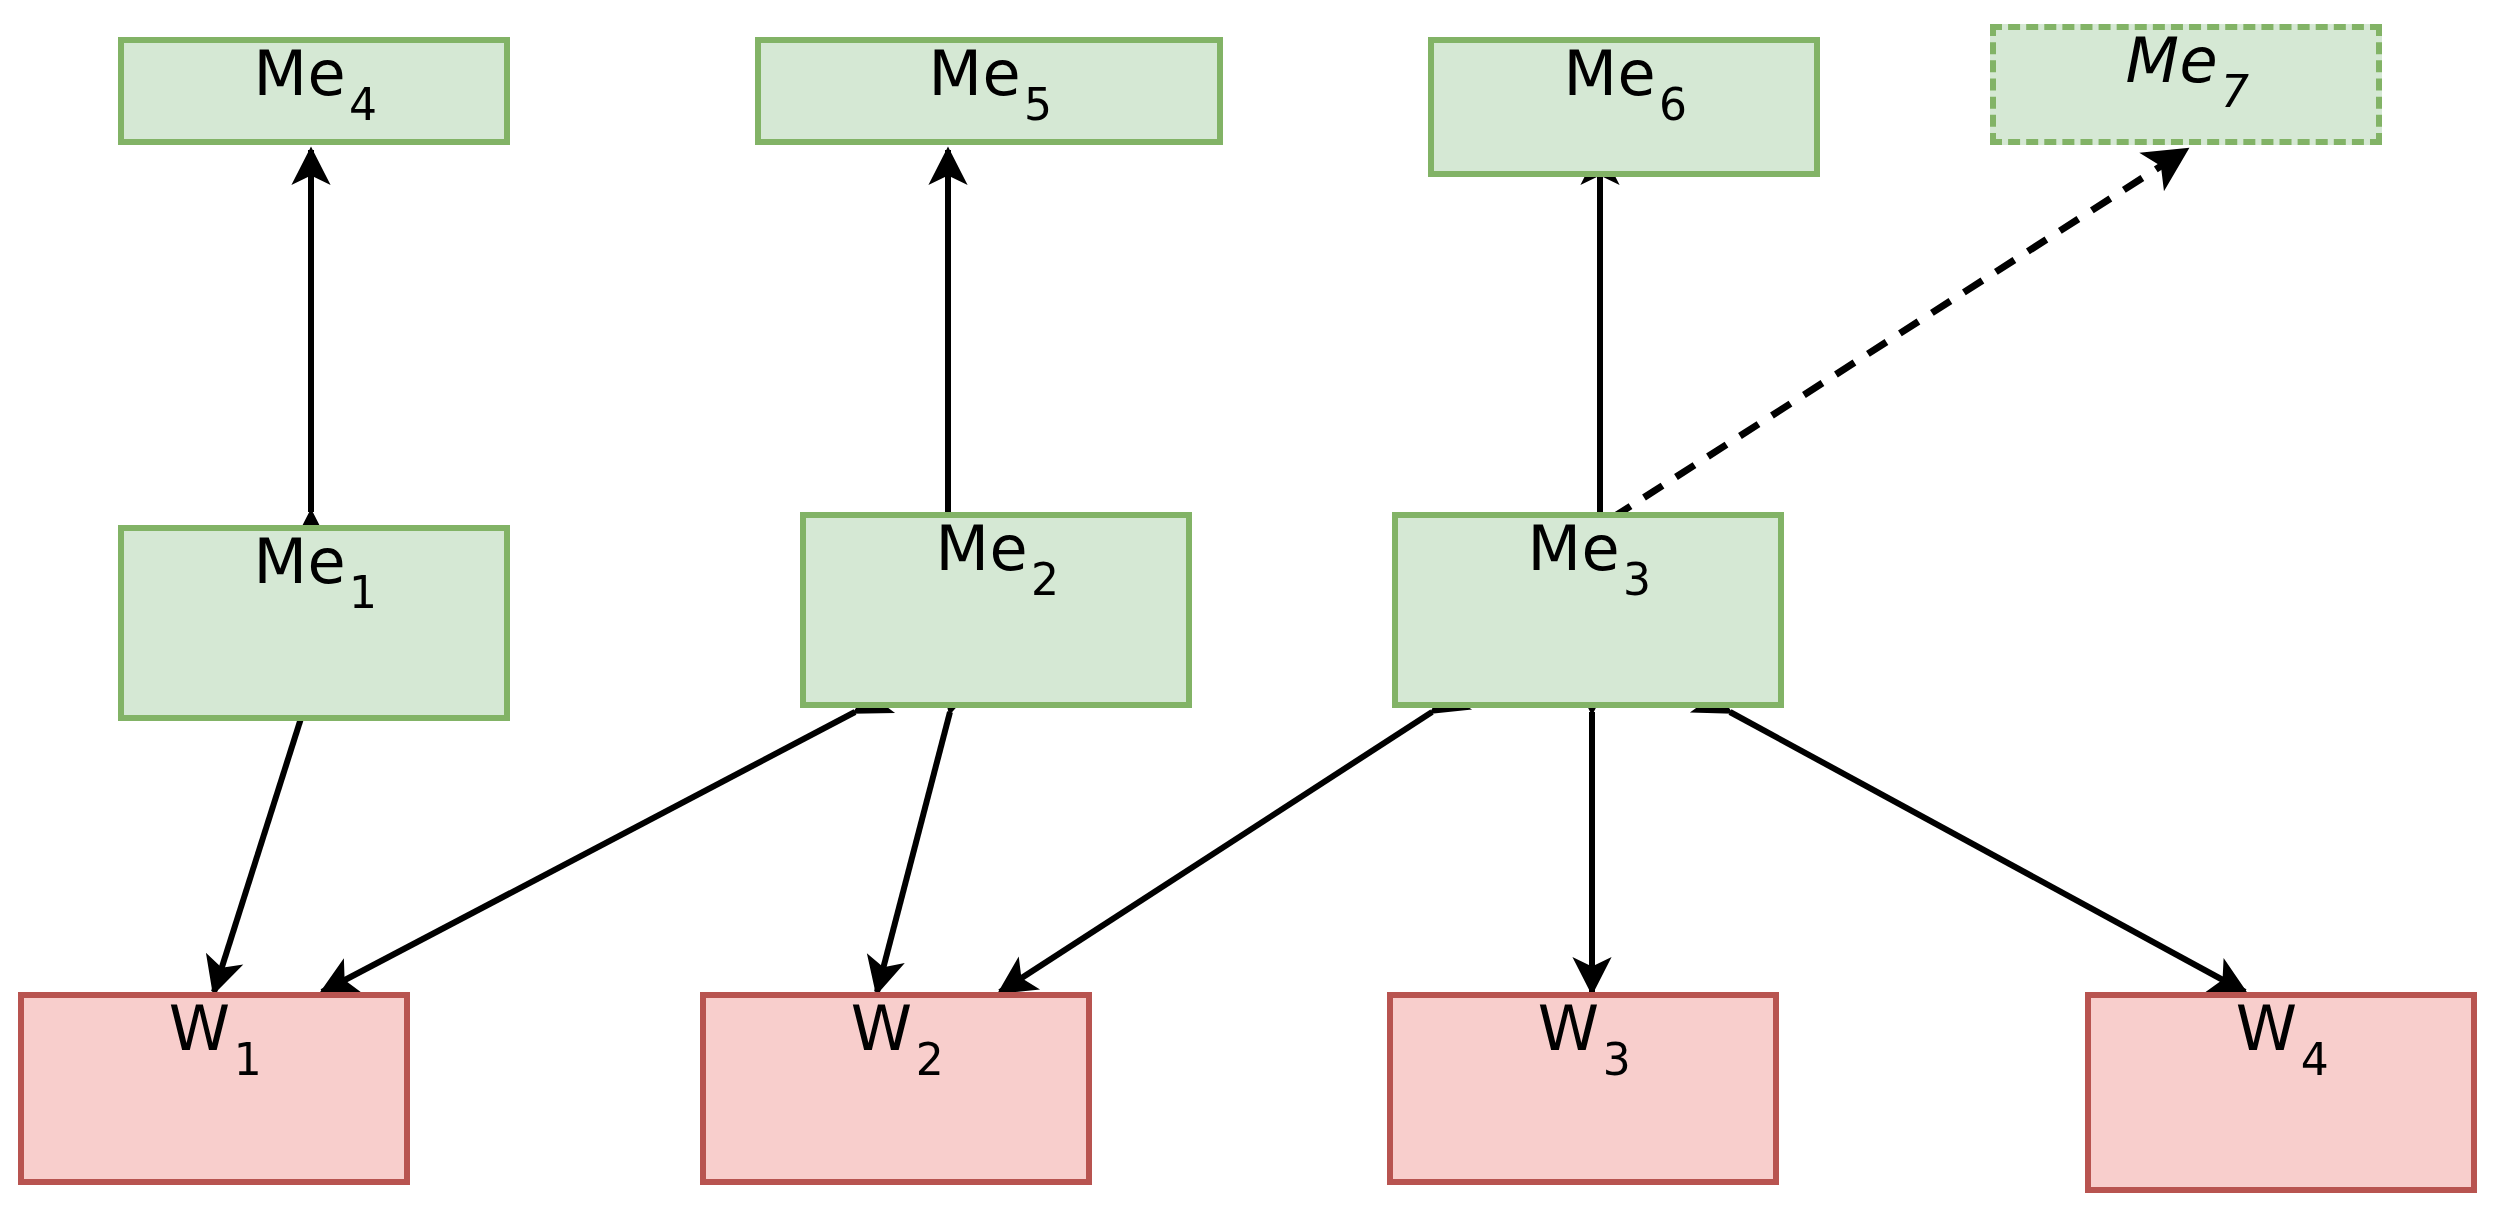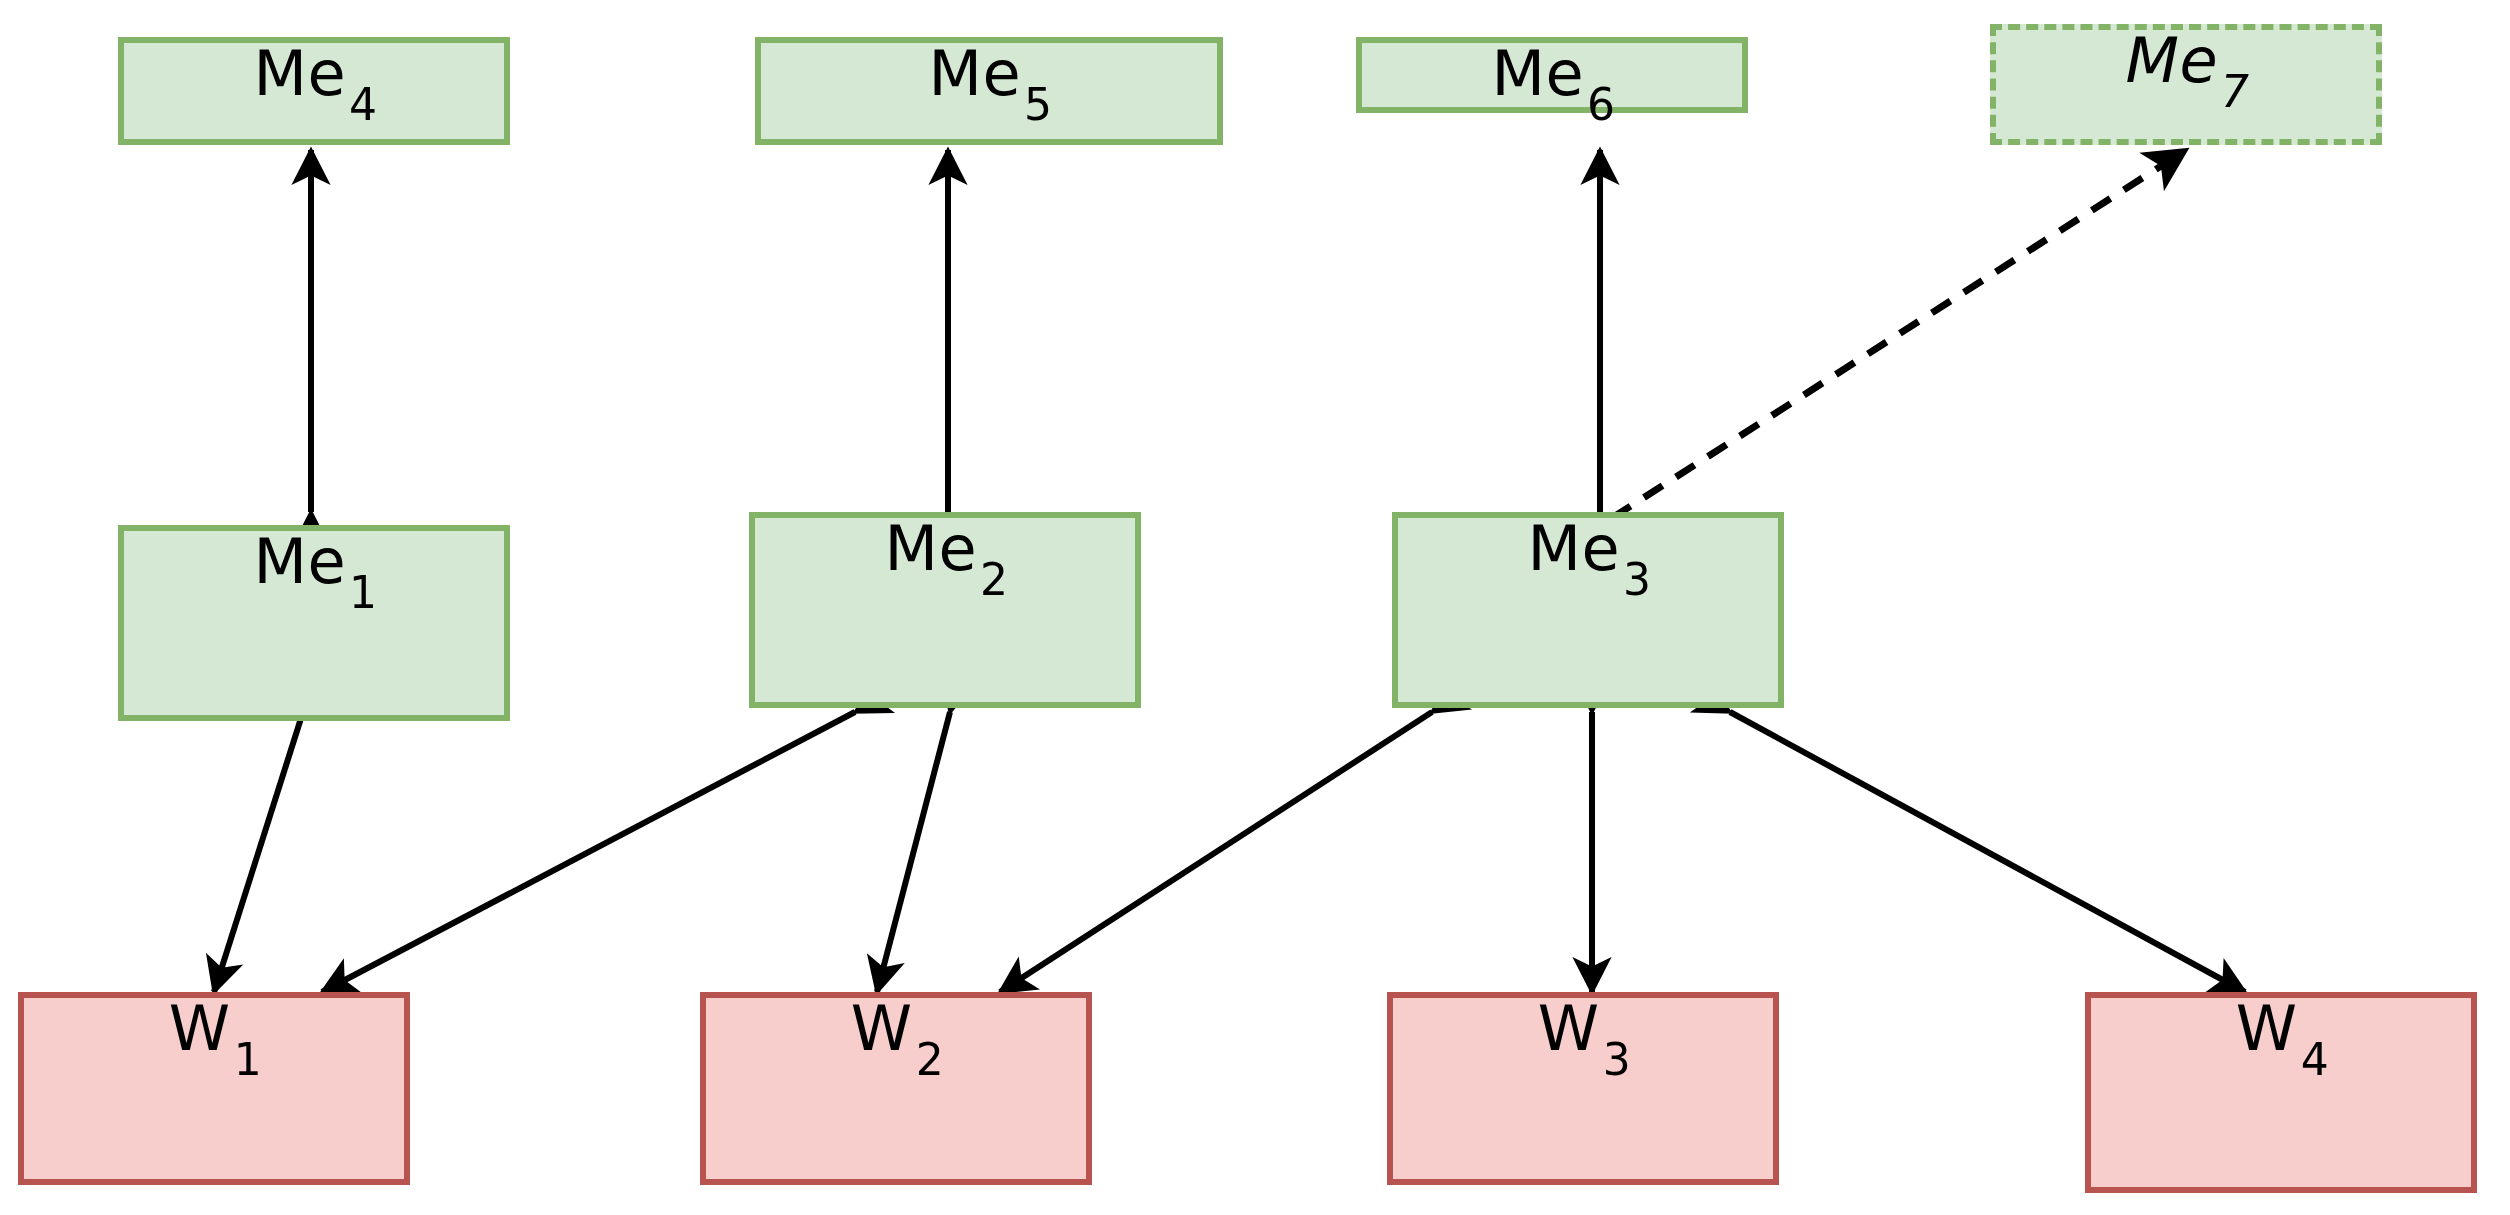--- a/index.html
+++ b/index.html
@@ -86,30 +86,30 @@
       <line x1="1592" y1="712" x2="1592" y2="992" stroke="#000000" stroke-width="6" marker-end="url(#arrow-end)" marker-start="url(#arrow-start)"></line>
       <line x1="1730" y1="712" x2="2245" y2="992" stroke="#000000" stroke-width="6" marker-end="url(#arrow-end)" marker-start="url(#arrow-start)"></line>
     </svg>
   <div id="node-layer">
       <div class="node green" style="left: 118px; top: 37px; width: 392px; height: 108px;">
         <span class="node-label"><span>Me</span><span class="sub">4</span></span>
       </div>
       <div class="node green" style="left: 755px; top: 37px; width: 468px; height: 108px;">
         <span class="node-label"><span>Me</span><span class="sub">5</span></span>
       </div>
-      <div class="node green" style="left: 1356px; top: 37px; width: 392px; height: 76px;">
+      <div class="node green" style="left: 1428px; top: 37px; width: 392px; height: 140px;">
         <span class="node-label"><span>Me</span><span class="sub">6</span></span>
       </div>
       <div class="node green dashed italic" style="left: 1990px; top: 24px; width: 392px; height: 121px;">
         <span class="node-label"><span>Me</span><span class="sub">7</span></span>
       </div>
       <div class="node green" style="left: 118px; top: 525px; width: 392px; height: 196px;">
         <span class="node-label"><span>Me</span><span class="sub">1</span></span>
       </div>
-      <div class="node green" style="left: 749px; top: 512px; width: 392px; height: 196px;">
+      <div class="node green" style="left: 800px; top: 512px; width: 392px; height: 196px;">
         <span class="node-label"><span>Me</span><span class="sub">2</span></span>
       </div>
       <div class="node green" style="left: 1392px; top: 512px; width: 392px; height: 196px;">
         <span class="node-label"><span>Me</span><span class="sub">3</span></span>
       </div>
       <div class="node red" style="left: 18px; top: 992px; width: 392px; height: 193px;">
         <span class="node-label"><span>W</span><span class="sub">1</span></span>
       </div>
       <div class="node red" style="left: 700px; top: 992px; width: 392px; height: 193px;">
         <span class="node-label"><span>W</span><span class="sub">2</span></span>

